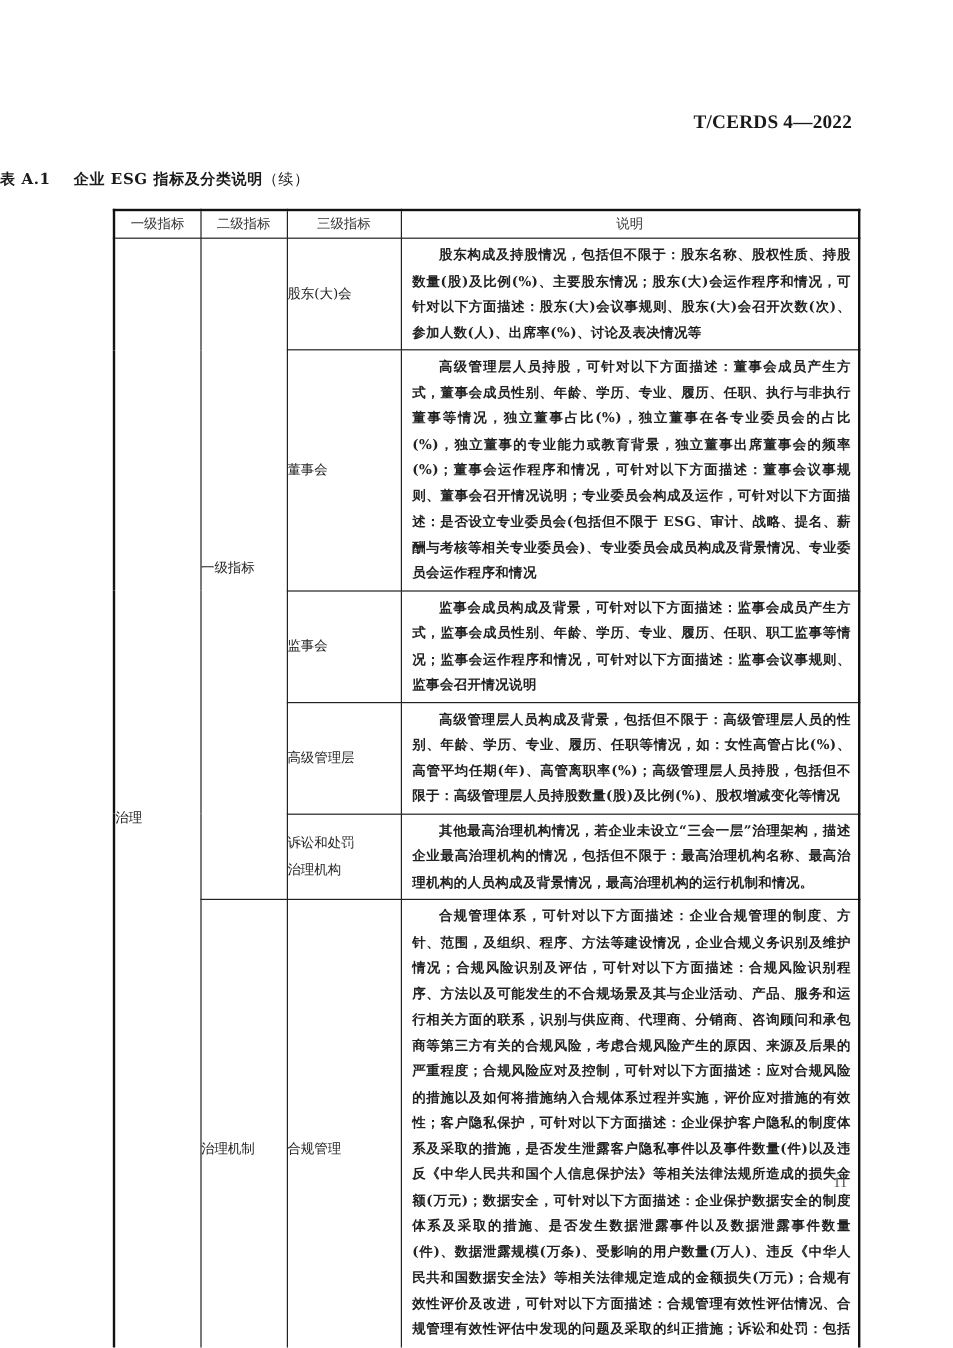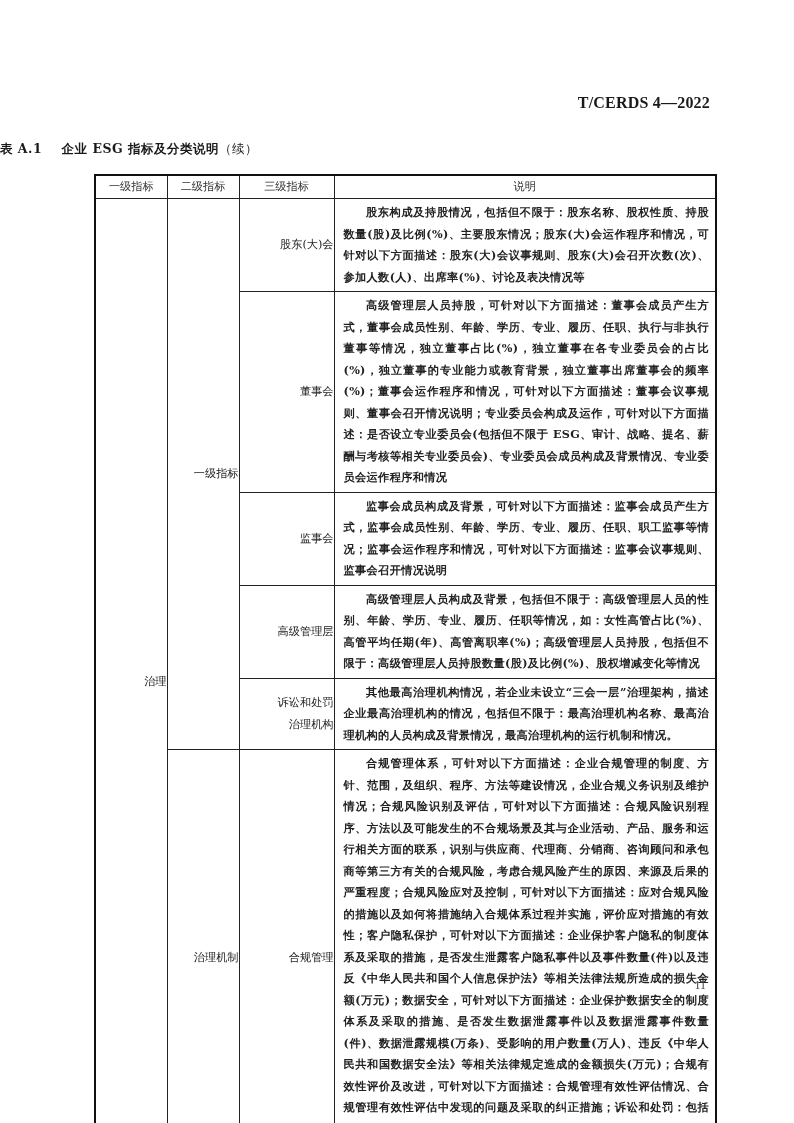--- a/index.html
+++ b/index.html
@@ -9,21 +9,21 @@
             font-family: "Liberation Serif", "DejaVu Serif", serif; letter-spacing: 0.2px; margin-left: 34px; }
   .caption { position: absolute; top: 141px; left: 0; width: 738px; text-align: left;
              font-size: 12.5px; font-weight: bold; letter-spacing: 0.5px; }
   .caption .cont { font-weight: normal; }
   table.esg { position: absolute; top: 174px; left: 94px; width: 621px; border-collapse: collapse;
               border: 2px solid #111; table-layout: fixed; }
   table.esg td, table.esg th { border: 1px solid #222; font-size: 11.2px; line-height: 21.5px;
               vertical-align: middle; padding: 0; }
   table.esg th { font-weight: normal; height: 22px; text-align: center; color: #333; }
   table.esg thead tr { border-bottom: 1.5px solid #111; }
-  td.c1, td.c2, td.c3 { text-align: right; color: #222; }
+  td.c1, td.c2, td.c3 { text-align: left; color: #222; }
   td.desc { padding: 3px 6px 3px 9px !important; text-align: justify; text-indent: 2em;
             letter-spacing: 0.35px; color: #222; font-weight: bold; }
   .pageno { position: absolute; top: 978px; right: 88px; font-size: 12px;
             font-family: "Liberation Serif", serif; color: #444; }
 </style>
 </head>
 <body>
 
 <div class="std-no">T/CERDS 4—2022</div>
 

